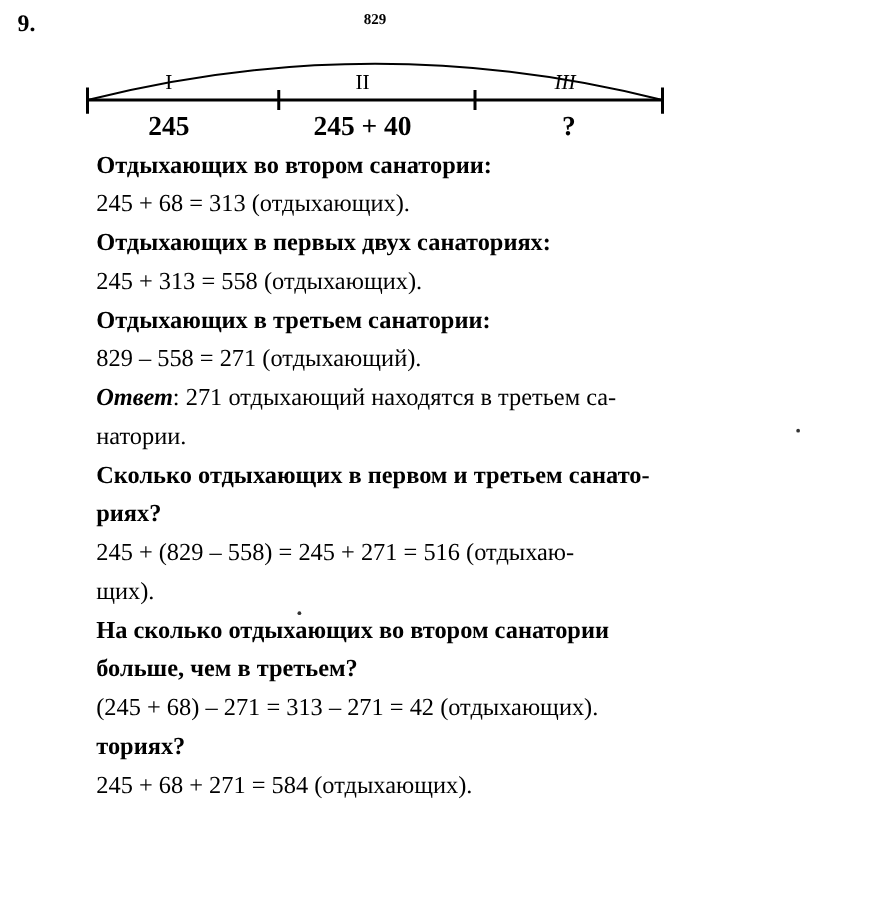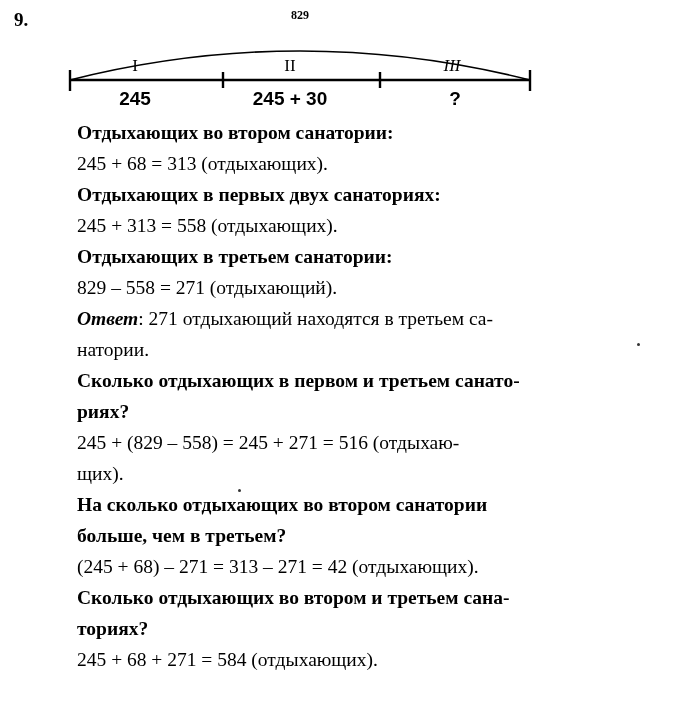--- a/index.html
+++ b/index.html
@@ -58,23 +58,23 @@
     font-size: 17px;
     text-align: center;
     width: 80px;
   }
   .roman.r1 { left: 35px; }
   .roman.r2 { left: 190px; }
   .roman.r3 { left: 352px; font-style: italic; }
   .seg-label {
     position: absolute;
     top: 80px;
-    font-family: Liberation Sans, sans-serif;
+    font-family: Liberation Serif, serif;
     font-weight: bold;
-    font-size: 19px;
+    font-size: 22px;
     text-align: center;
     width: 130px;
   }
   .seg-label.s1 { left: 10px; }
   .seg-label.s2 { left: 165px; }
   .seg-label.s3 { left: 330px; }
 
   
   .content {
     position: absolute;
@@ -130,21 +130,21 @@
 
       <line x1="163" y1="42" x2="163" y2="58" stroke="#000" stroke-width="2.4"></line>
       <line x1="320" y1="42" x2="320" y2="58" stroke="#000" stroke-width="2.4"></line>
     </svg>
 
     <div class="roman r1">I</div>
     <div class="roman r2">II</div>
     <div class="roman r3">III</div>
 
     <div class="seg-label s1">245</div>
-    <div class="seg-label s2">245 + 30</div>
+    <div class="seg-label s2">245 + 40</div>
     <div class="seg-label s3">?</div>
   </div>
 
   <div class="content">
 
     <p class="line bold">Отдыхающих во втором санатории:</p>
     <p class="line">245 + 68 = 313 (отдыхающих).</p>
     <p class="line bold">Отдыхающих в первых двух санаториях:</p>
     <p class="line">245 + 313 = 558 (отдыхающих).</p>
     <p class="line bold">Отдыхающих в третьем санатории:</p>
@@ -155,21 +155,20 @@
 
     <p class="line bold justify">Сколько отдыхающих в первом и третьем санато-</p>
     <p class="line bold">риях?</p>
     <p class="line justify">245 + (829 – 558) = 245 + 271 = 516 (отдыхаю-</p>
     <p class="line">щих).</p>
 
     <p class="line bold justify">На сколько отдыхающих во втором санатории</p>
     <p class="line bold">больше, чем в третьем?</p>
     <p class="line">(245 + 68) – 271 = 313 – 271 = 42 (отдыхающих).</p>
 
-    <p class="line bold justify">Сколько отдыхающих во втором и третьем сана-</p>
     <p class="line bold">ториях?</p>
     <p class="line">245 + 68 + 271 = 584 (отдыхающих).</p>
 
   </div>
 
   <div class="dot-artifact" style="left:637px; top:343px;"></div>
   <div class="dot-artifact" style="left:238px; top:489px;"></div>
 
 </div>
 

